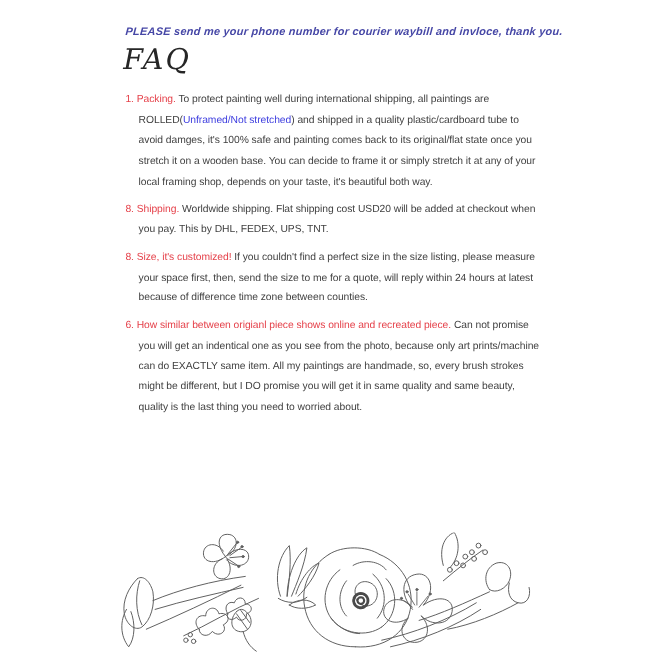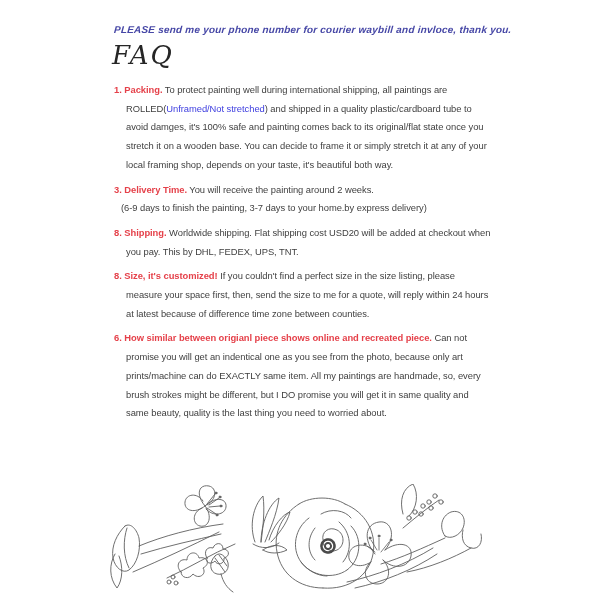--- a/index.html
+++ b/index.html
@@ -17,43 +17,40 @@
     font-family:"DejaVu Serif",serif;font-style:italic;font-weight:500;
     font-size:26px;letter-spacing:2px;color:#262626;
   }
   .faq-list{
     position:absolute;left:114px;top:81px;width:378px;
     font-size:9.4px;line-height:18.7px;letter-spacing:-0.05px;
   }
   .item{
     margin:0 0 6px 0;padding-left:12px;text-indent:-12px;
   }
-  .lead{color:#e5414a;font-weight:bold;}
+  .lead{color:#e5414a;}
   .hl{color:#3d3ddf;margin-top:40px;}
   .note{text-indent:0;margin-left:-5px;}
   .floral{position:absolute;left:103px;top:484px;}
   .floral path,.floral circle{vector-effect:non-scaling-stroke;}
 </style>
 </head>
 <body>
 
 <div class="page">
 
   <div class="notice">PLEASE send me your phone number for courier waybill and invloce, thank you.</div>
 
   <h1 class="faq-title">FAQ</h1>
 
   <div class="faq-list">
 
     <p class="item"><span class="lead">1. Packing.</span><span> To protect painting well during international shipping, all paintings are ROLLED(</span><span class="hl">Unframed/Not stretched</span><span>) and shipped in a quality plastic/cardboard tube to avoid damges, it's 100% safe and painting comes back to its original/flat state once you stretch it on a wooden base. You can decide to frame it or simply stretch it at any of your local framing shop, depends on your taste, it's beautiful both way.</span></p>
 
 
-    <p class="item"><span class="lead">3. Delivery Time.</span><span> You will receive the painting around 2 weeks.</span>
-      <span class="note" style="display:block;">(6-9 days to finish the painting, 3-7 days to your home.by express delivery)</span>
-    </p>
 
     <p class="item"><span class="lead">8. Shipping.</span><span> Worldwide shipping. Flat shipping cost USD20 will be added at checkout when you pay. This by DHL, FEDEX, UPS, TNT.</span></p>
 
     <p class="item"><span class="lead">8. Size, it's customized!</span><span> If you couldn't find a perfect size in the size listing, please measure your space first, then, send the size to me for a quote, will reply within 24 hours at latest because of difference time zone between counties.</span></p>
 
     <p class="item"><span class="lead">6. How similar between origianl piece shows online and recreated piece.</span><span> Can not promise you will get an indentical one as you see from the photo, because only art prints/machine can do EXACTLY same item. All my paintings are handmade, so, every brush strokes might be different, but I DO promise you will get it in same quality and same beauty, quality is the last thing you need to worried about.</span></p>
 
   </div>
 
   <svg class="floral" width="382" height="116" viewBox="0 0 382 116" fill="none" stroke="#5f5f5f" stroke-width="0.9" stroke-linecap="round" stroke-linejoin="round">

